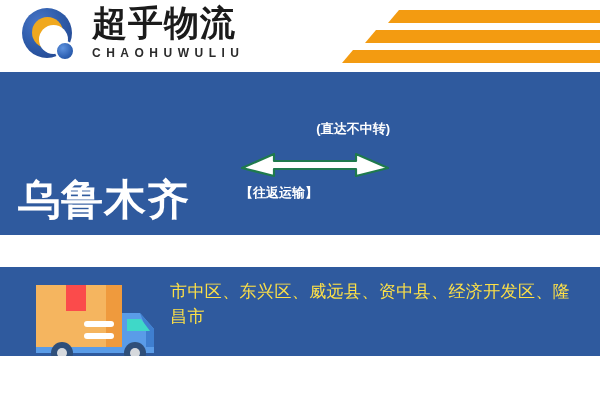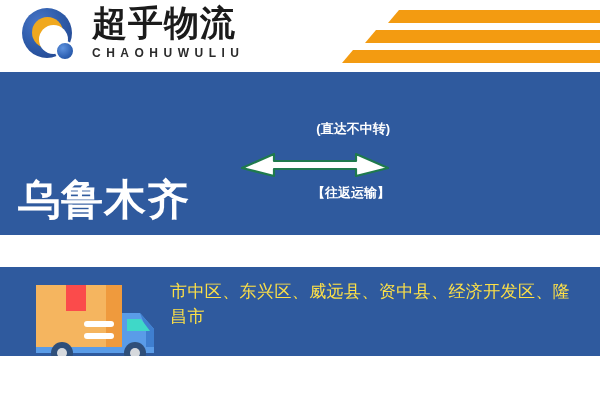--- a/index.html
+++ b/index.html
@@ -166,21 +166,21 @@
     left: 0;
     top: 26px;
     width: 150px;
     height: 34px;
   }
   .note-bottom {
     position: absolute;
     left: 0;
     top: 64px;
     width: 150px;
-    text-align: right;
+    text-align: left;
     font-family: "Liberation Sans", "DejaVu Sans", sans-serif;
     font-size: 13px;
     font-weight: bold;
     color: #ffffff;
     white-space: nowrap;
   }
 
   
   .info-bar {
     position: absolute;

